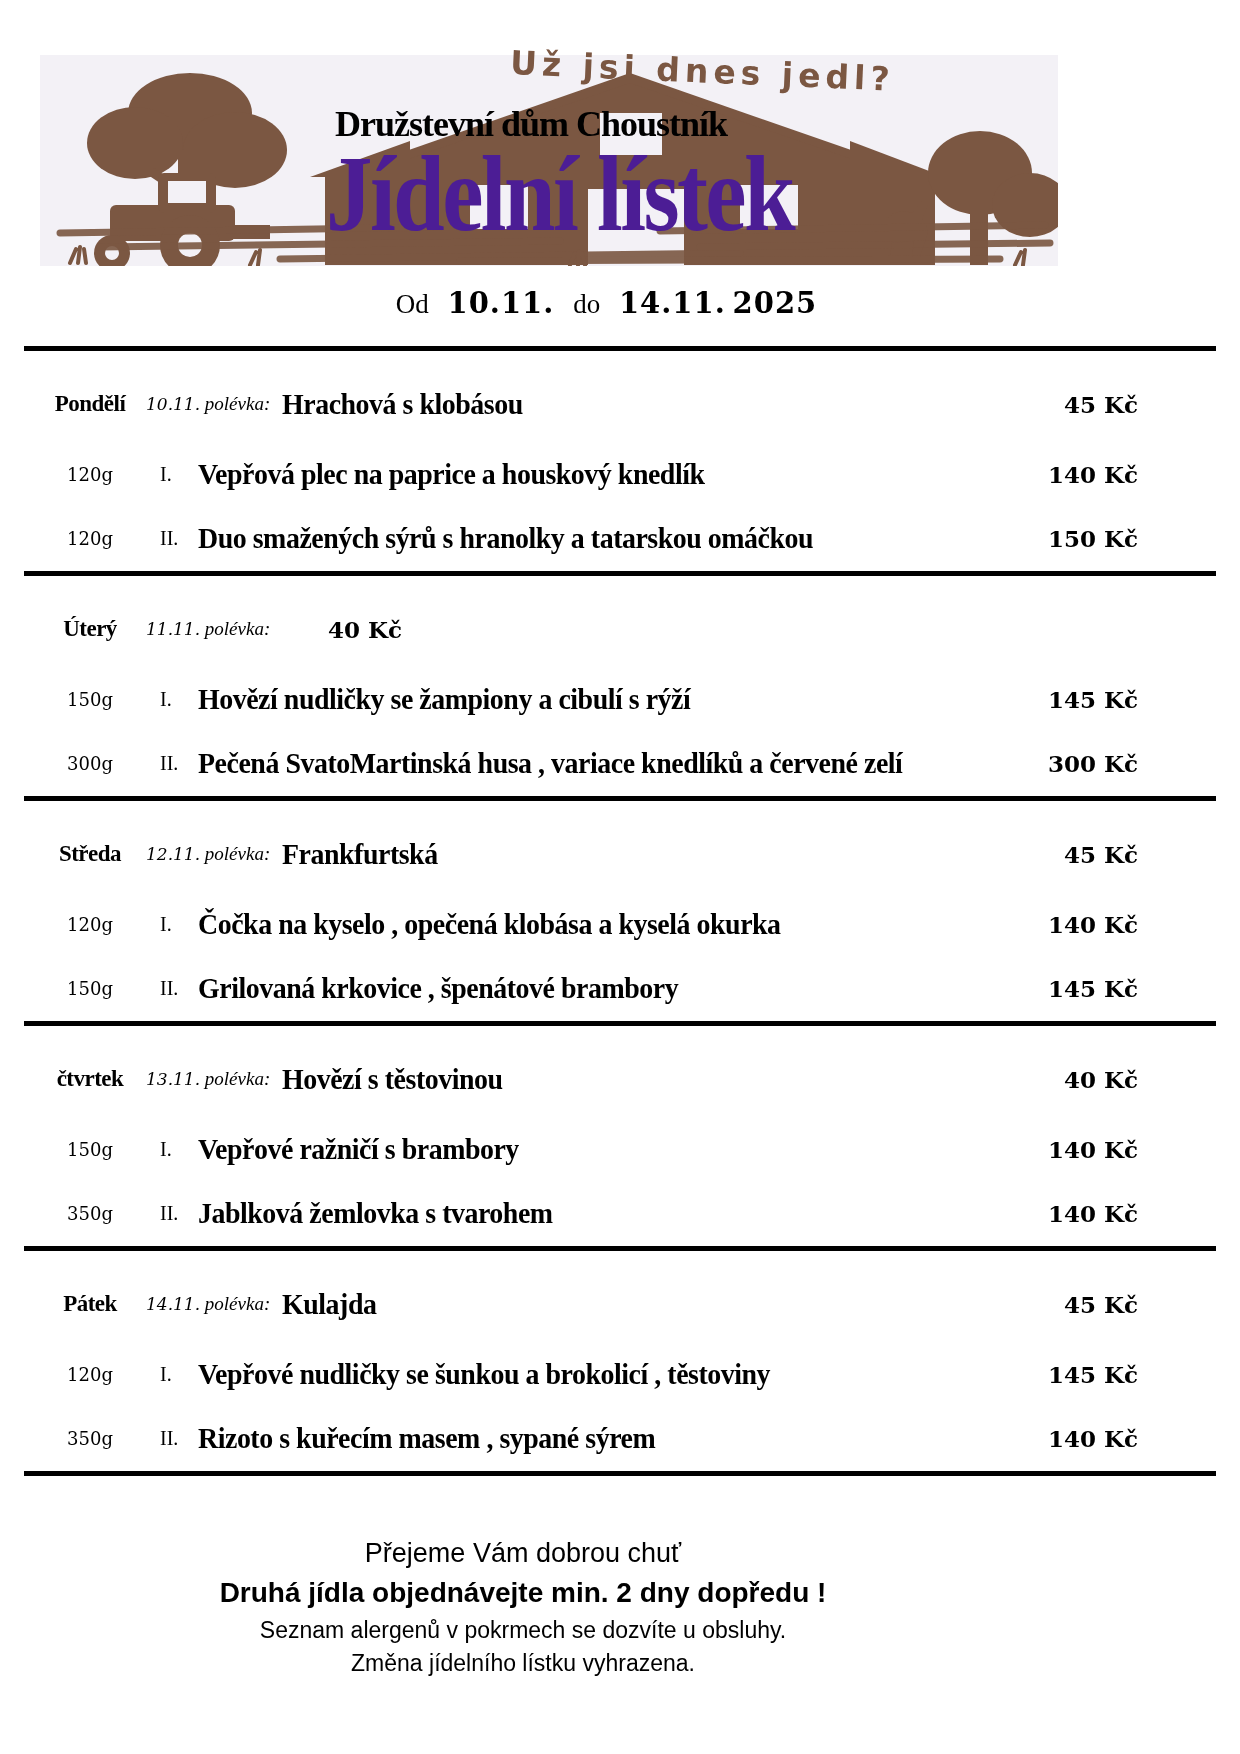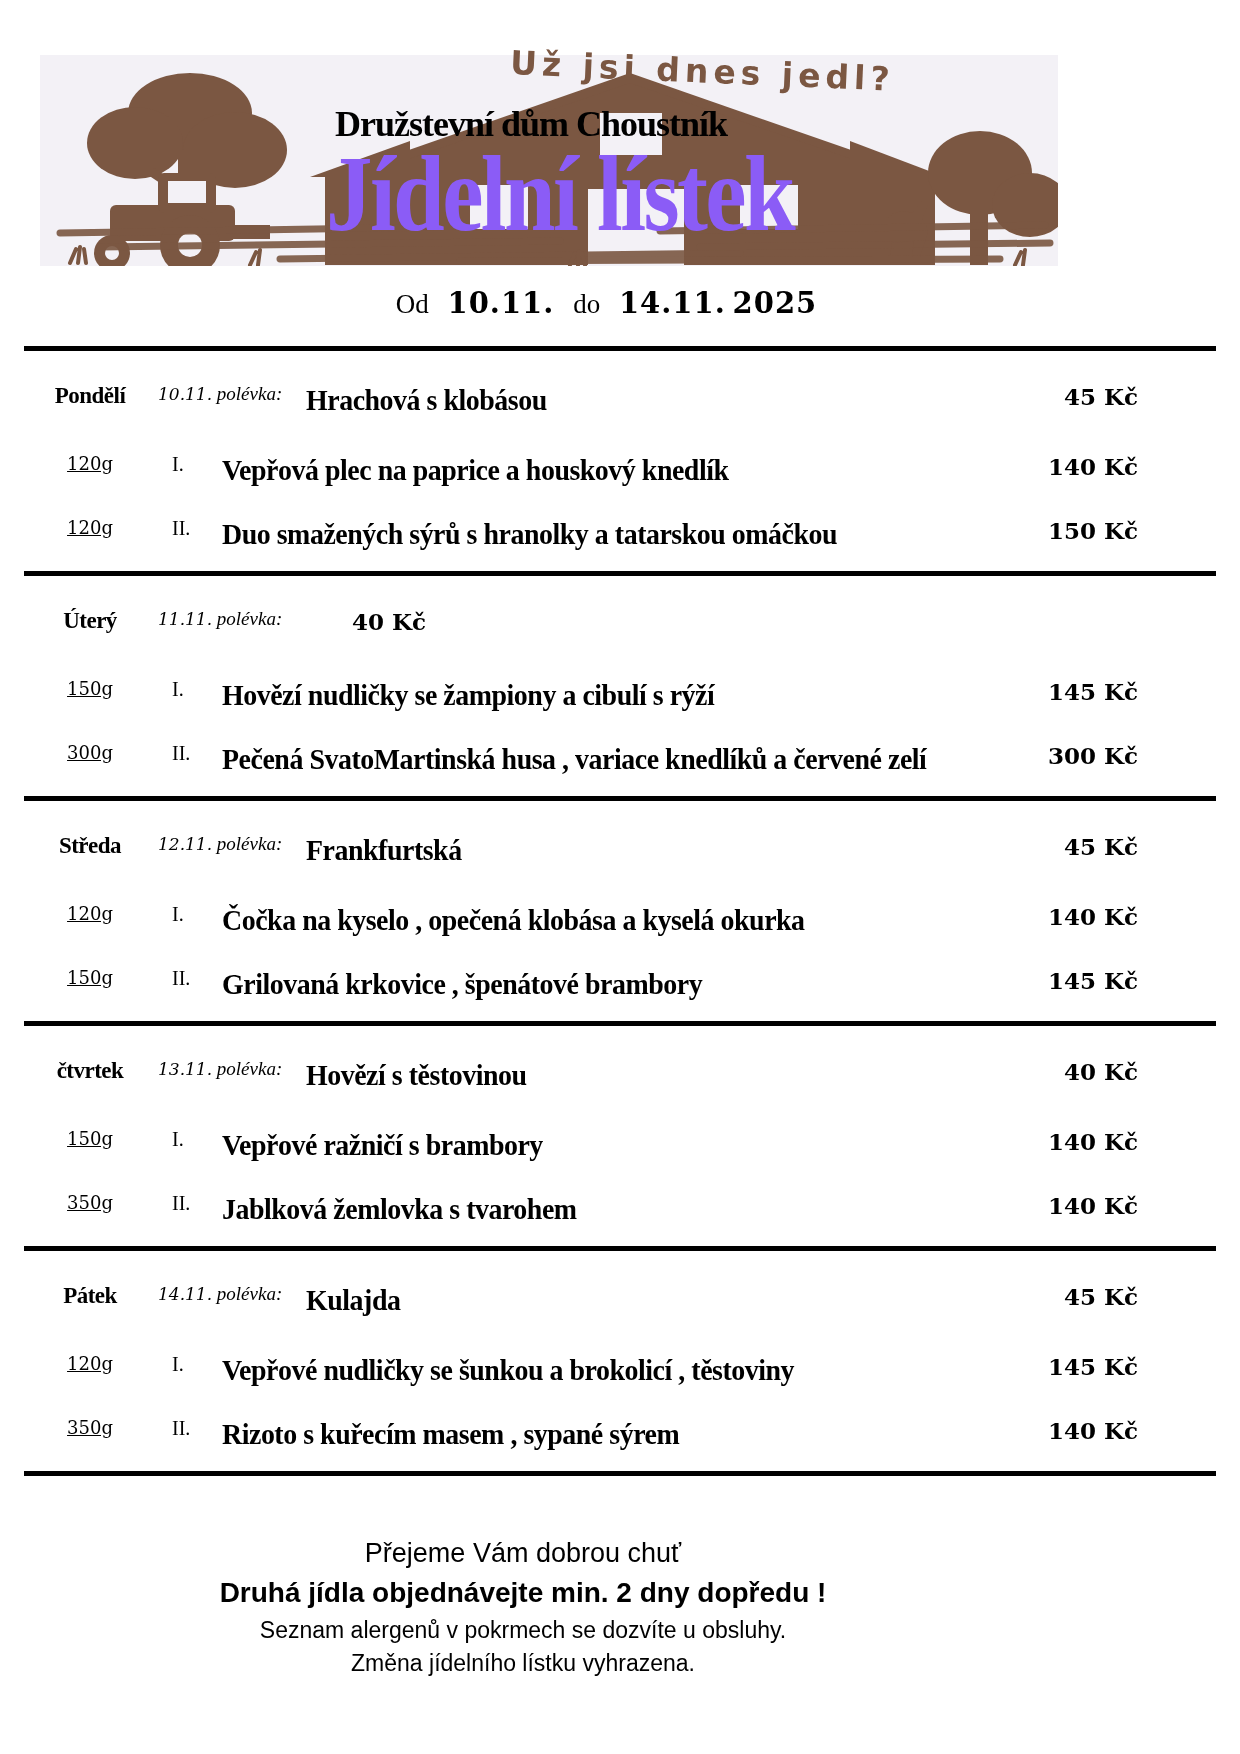--- a/index.html
+++ b/index.html
@@ -34,54 +34,53 @@
     text-align:center;
     font-weight:bold;font-size:36px;
     letter-spacing:-1px;
     color:#000;
   }
   .big-title{
     position:absolute;top:82px;left:40px;width:960px;
     text-align:center;
     font-weight:bold;font-size:108px;line-height:1.05;
     letter-spacing:-3px;
-    color:#8b5cf6;
+    color:#4c1d95;
   }
   .big-title .cond{transform:scaleX(.86);transform-origin:50% 50%;}
   
   .daterow{
     margin-top:20px;
     width:1201px;
     text-align:center;
     font-size:27px;
   }
   .daterow .num{
     font-family:"DejaVu Serif", serif;
     font-weight:bold;font-size:29px;
     letter-spacing:1px;
   }
   .daterow .word{padding:0 12px;}
   
   .menu{margin:26px 24px 0 24px;}
   .rule{height:5px;background:#000;}
-  .row{display:flex;align-items:flex-start;padding-right:78px;gap:12px;}
+  .row{display:flex;align-items:center;padding-right:78px;}
   .soup-row{margin-top:32px;height:42px;}
   .item-row-1{margin-top:28px;height:42px;}
   .item-row-2{margin-top:22px;height:42px;margin-bottom:12px;}
   .c-day{
     margin-left:14px;width:104px;flex:0 0 104px;
     text-align:center;
     font-weight:bold;font-size:23px;letter-spacing:-0.5px;
   }
   .c-wt{
     margin-left:14px;width:104px;flex:0 0 104px;
     text-align:center;
     font-family:"DejaVu Serif", serif;
     font-size:18px;
-    text-decoration:underline;
   }
   .c-label{
     margin-left:4px;width:136px;flex:0 0 136px;
     font-size:19px;white-space:nowrap;font-style:italic;
   }
   .c-label .dt{font-family:"DejaVu Serif", serif;font-size:17px;}
   .c-num{
     margin-left:18px;width:38px;flex:0 0 38px;
     font-size:20px;
   }

